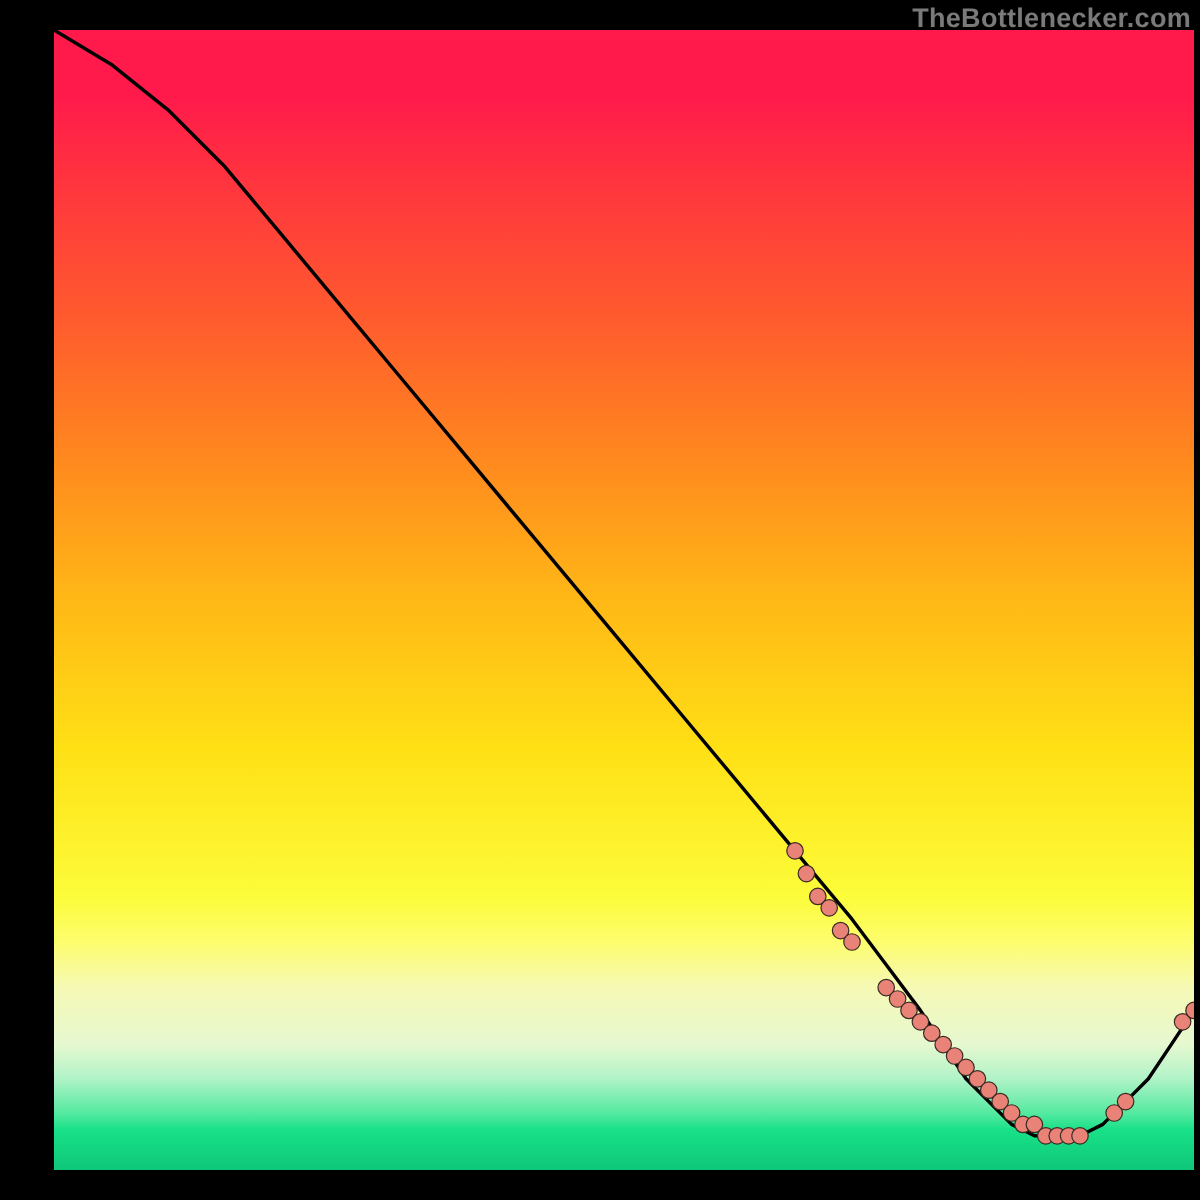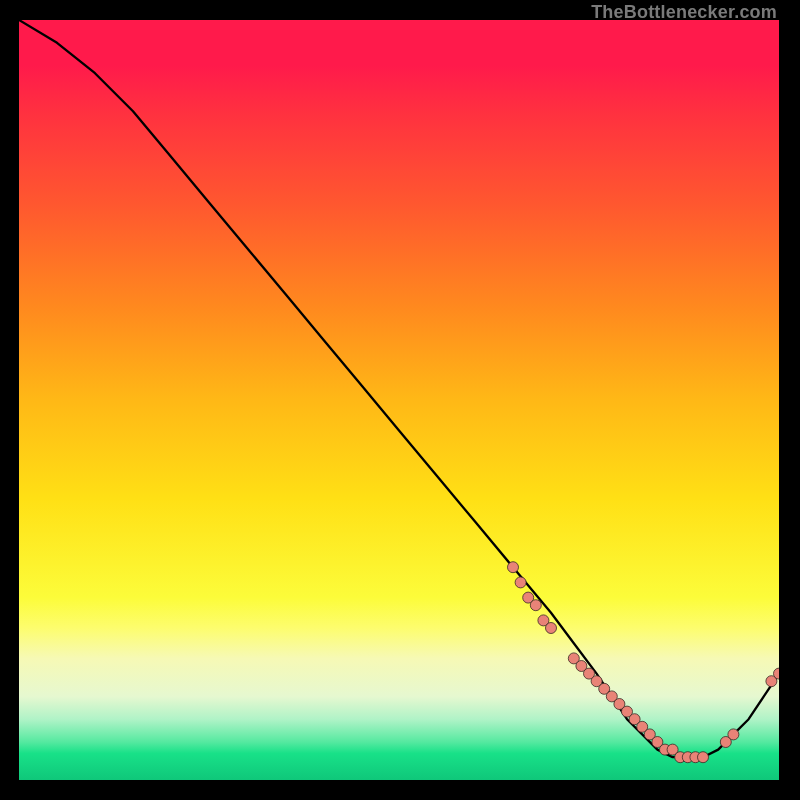--- a/index.html
+++ b/index.html
@@ -5,21 +5,21 @@
   html, body {
     margin: 0;
     padding: 0;
     width: 800px;
     height: 800px;
     background: #000;
     overflow: hidden;
   }
   .frame {
     position: absolute;
-    left: 19px;
+    left: 36px;
     top: 20px;
     width: 760px;
     height: 760px;
     background: #000;
   }
   .gradient {
     position: absolute;
     left: 0;
     top: 0;
     width: 760px;

